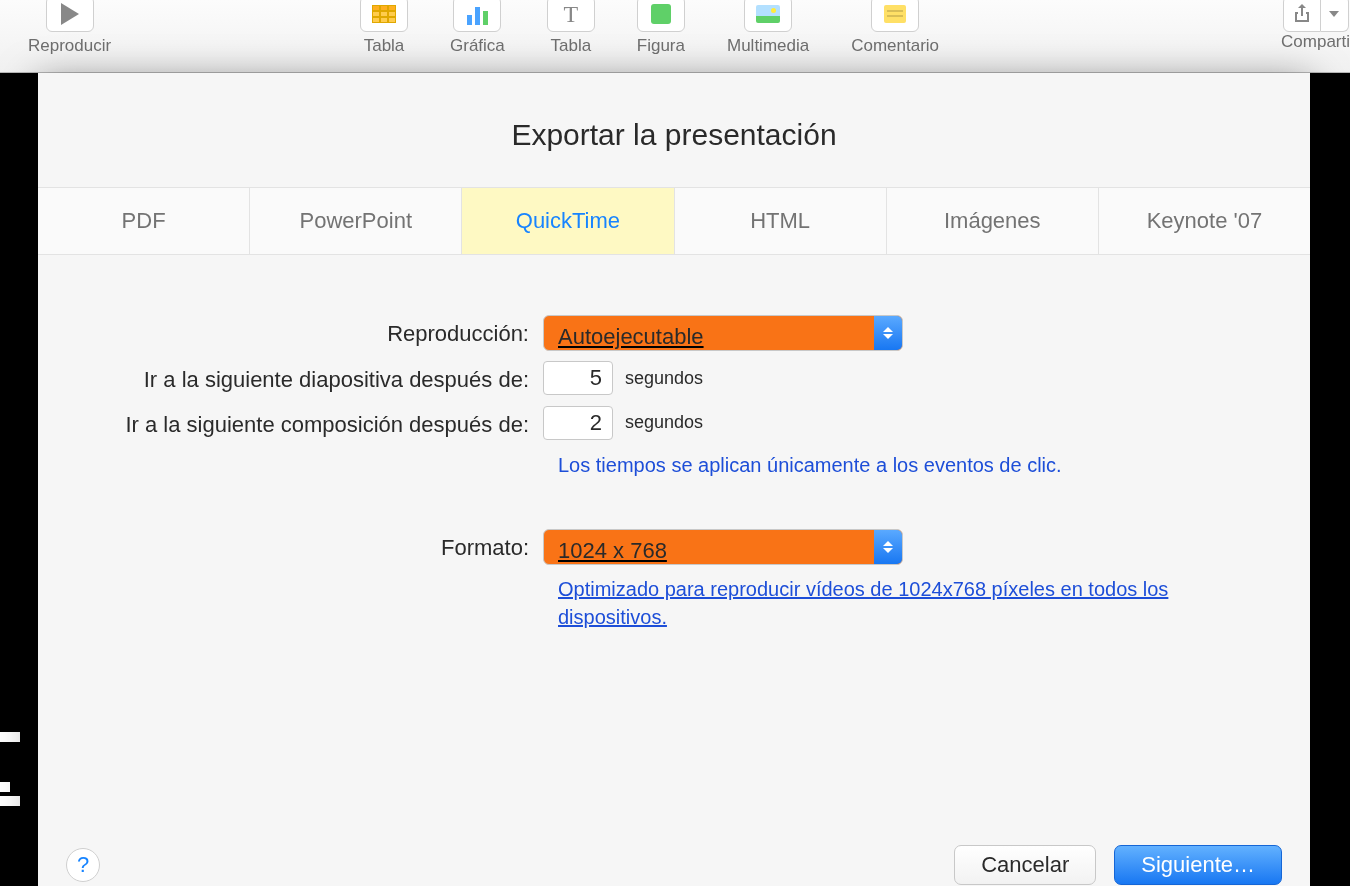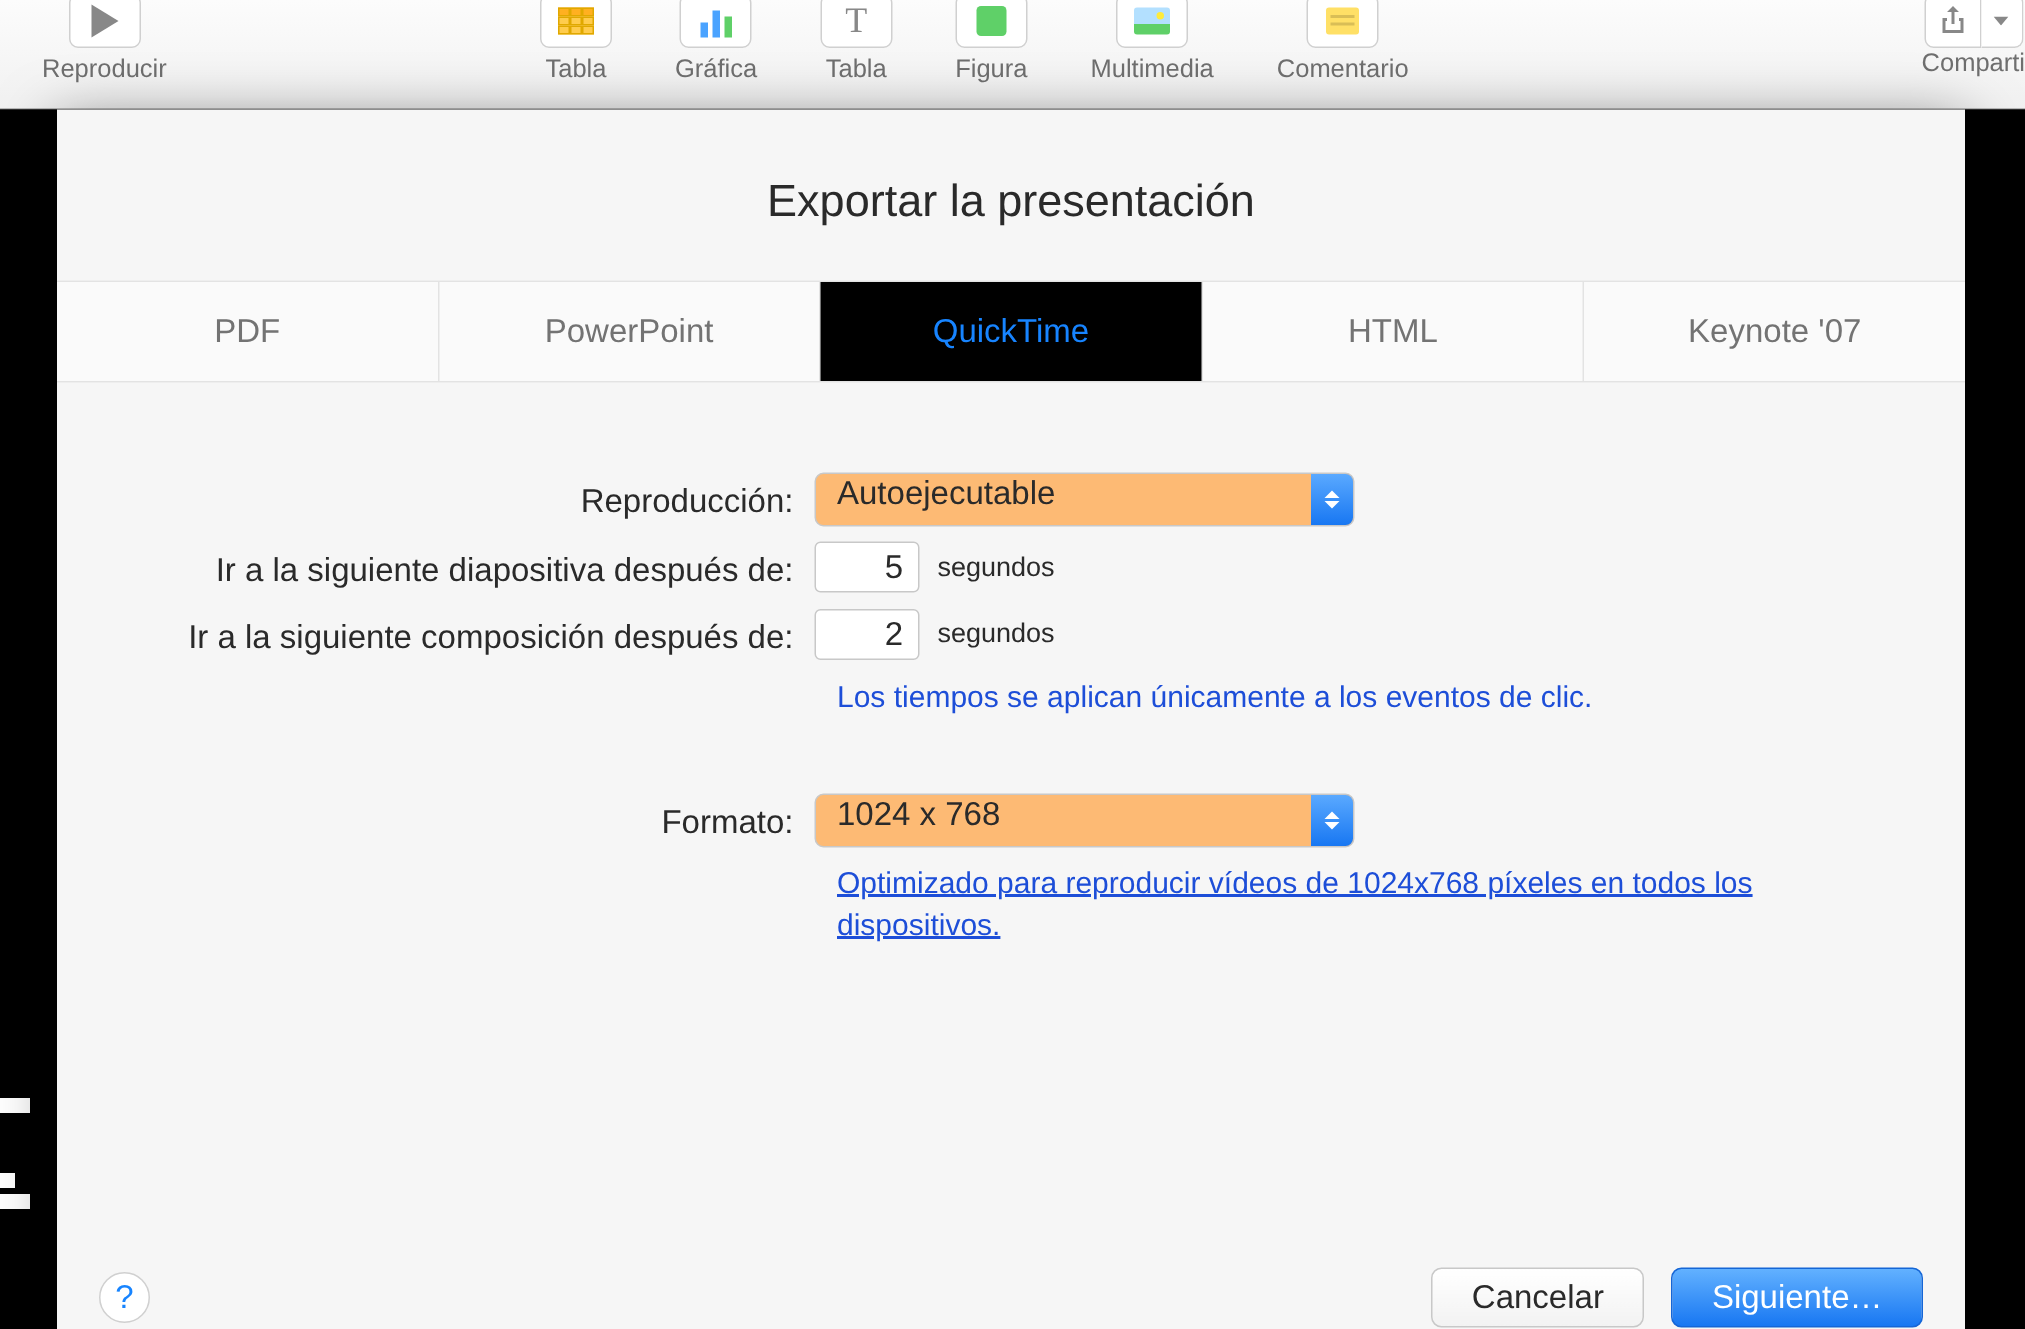--- a/index.html
+++ b/index.html
@@ -181,21 +181,21 @@
       flex: 1;
       text-align: center;
       padding: 20px 0;
       font-size: 22px;
       color: #737373;
       border-right: 1px solid #e3e3e3;
       cursor: pointer;
     }
     .tab:last-child { border-right: none; }
     .tab.active {
-      background: #000000;
+      background: #fef9c3;
       color: #1784ff;
     }
     .form-area {
       padding: 60px 0 0 0;
     }
     .form-row {
       display: flex;
       align-items: flex-start;
       margin-bottom: 10px;
     }
@@ -208,26 +208,27 @@
       padding-top: 4px;
       line-height: 1.4;
     }
     .form-control {
       display: flex;
       align-items: center;
       gap: 12px;
     }
     .select-box {
       display: flex;
-      align-items: flex-start;
-      background: #fdba74;
+      align-items: flex-end;
+      background: #f97316;
       border: 1px solid #c8c8c8;
       border-radius: 6px;
       height: 36px;
       overflow: hidden;
+      text-decoration: underline;
     }
     .select-box.wide { width: 360px; }
     .select-text {
       flex: 1;
       padding: 0 14px;
       font-size: 22px;
       color: #2a2a2a;
     }
     .select-arrows {
       width: 28px;
@@ -402,20 +403,21 @@
 </div>
 
 <div class="dialog">
   <div class="dialog-title">Exportar la presentación</div>
 
   <div class="tab-bar">
     <div class="tab">PDF</div>
     <div class="tab">PowerPoint</div>
     <div class="tab active">QuickTime</div>
     <div class="tab">HTML</div>
+    <div class="tab">Imágenes</div>
     <div class="tab">Keynote '07</div>
   </div>
 
   <div class="form-area">
     <div class="form-row">
       <div class="form-label">Reproducción:</div>
       <div class="form-control">
         <div class="select-box wide">
           <div class="select-text">Autoejecutable</div>
           <div class="select-arrows">

